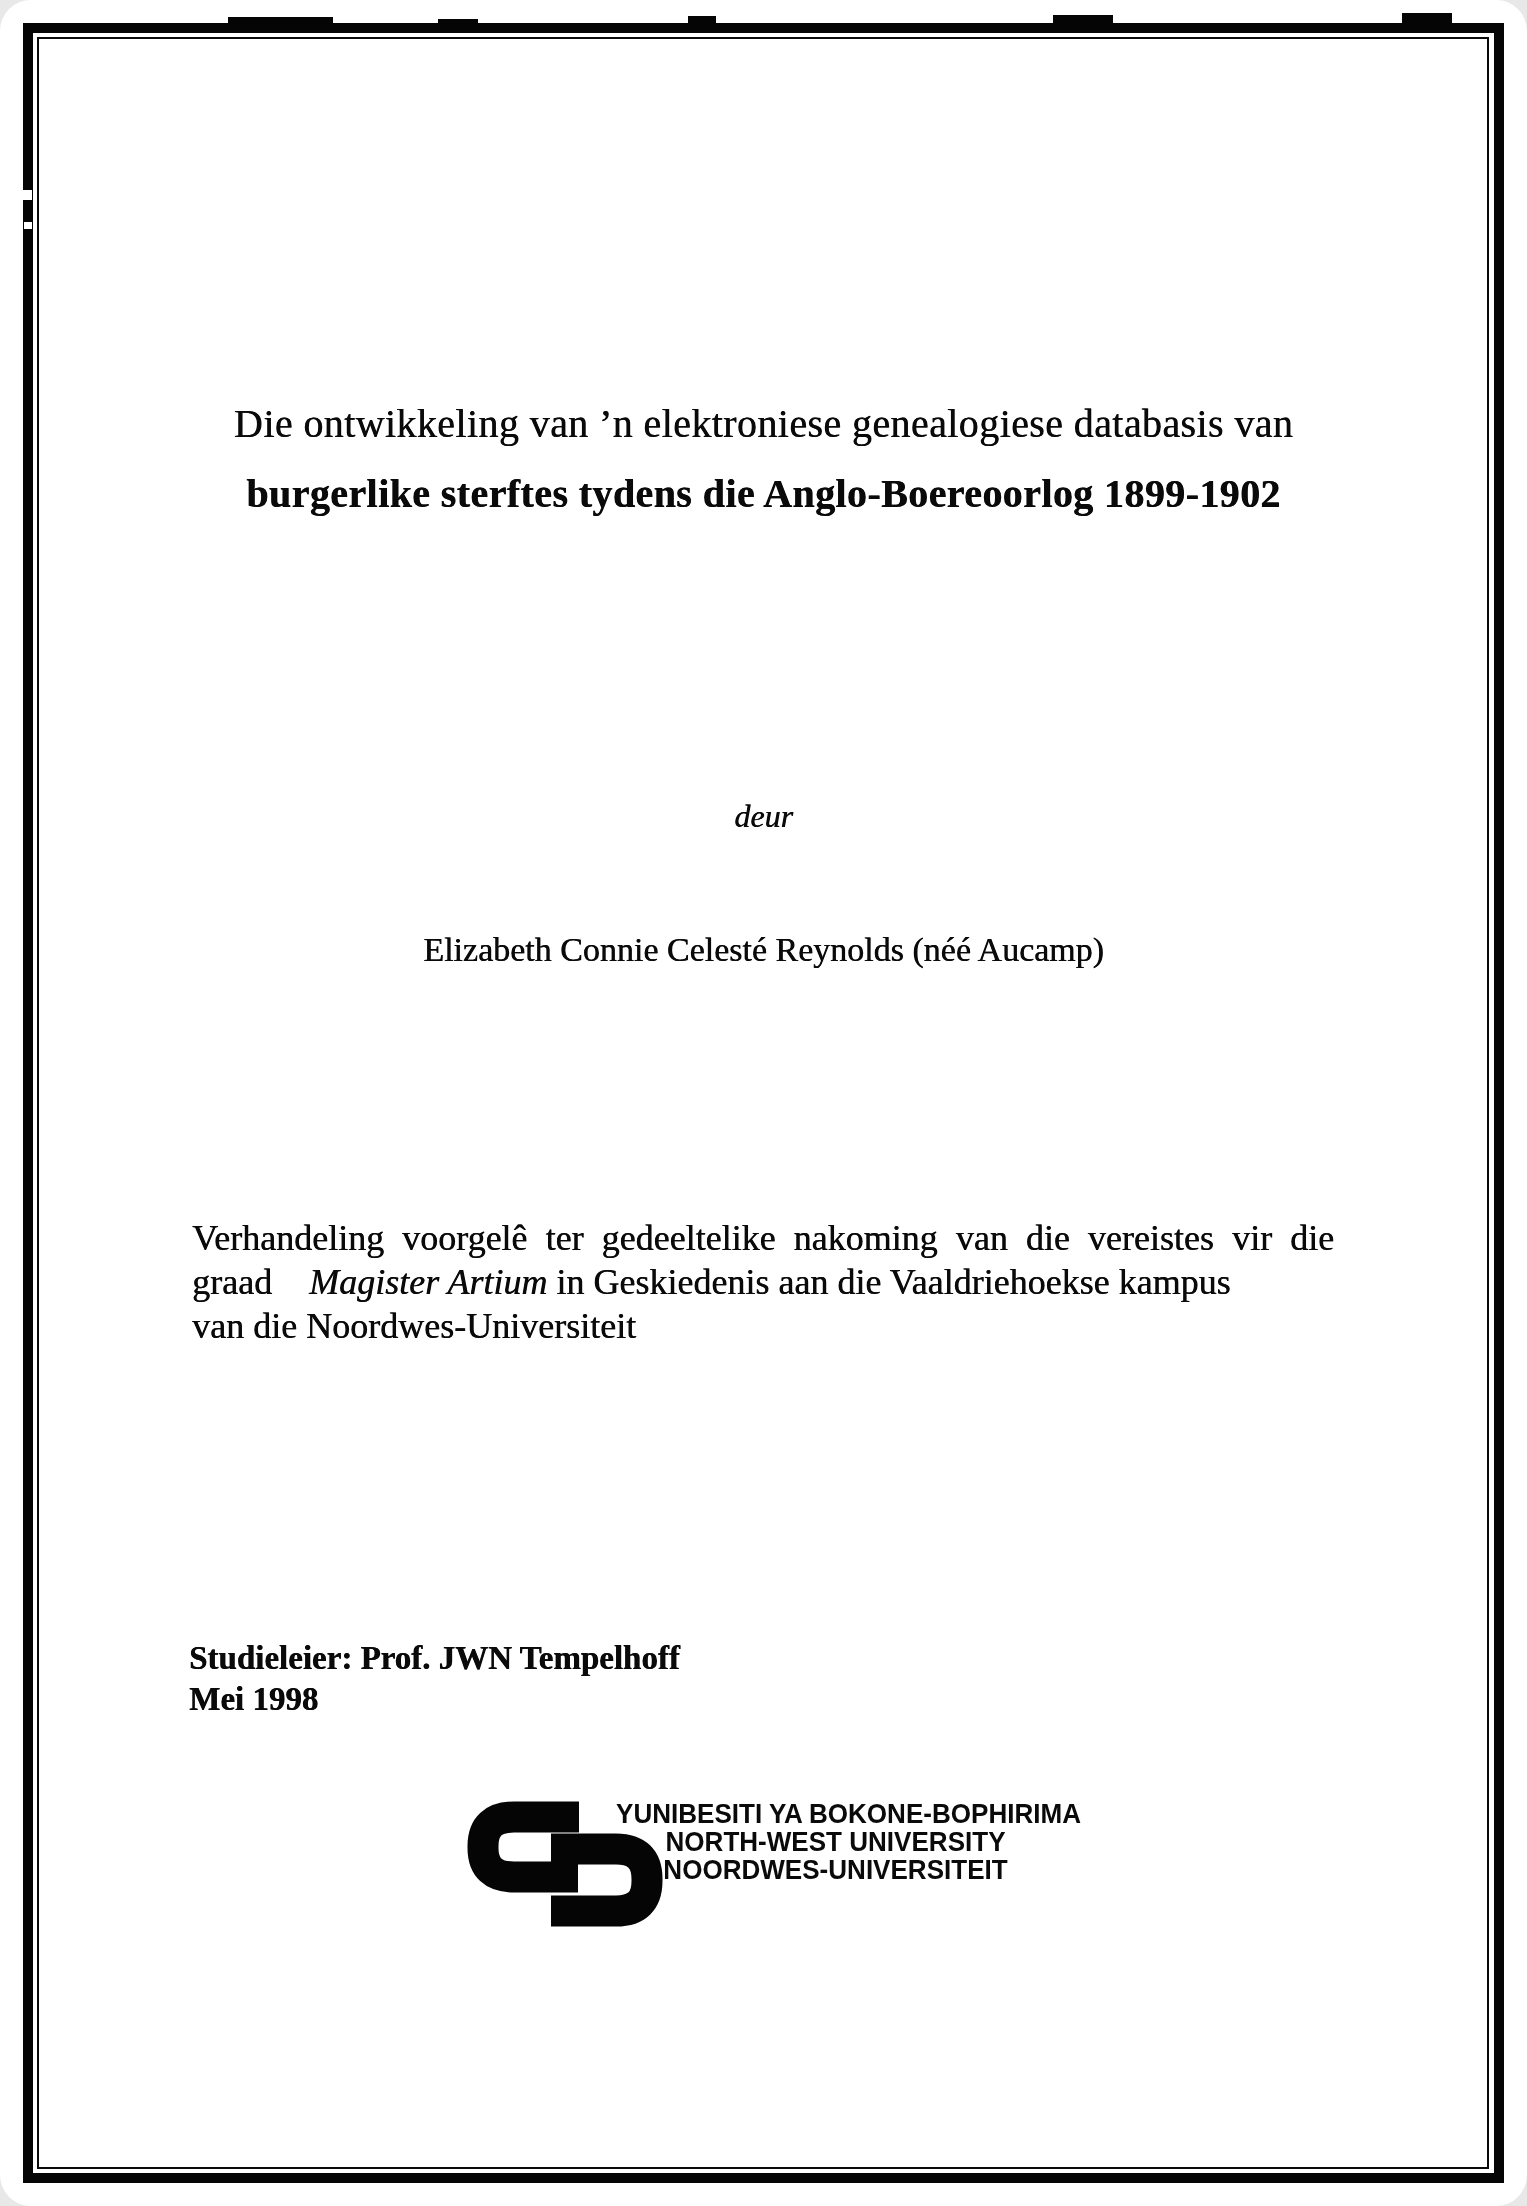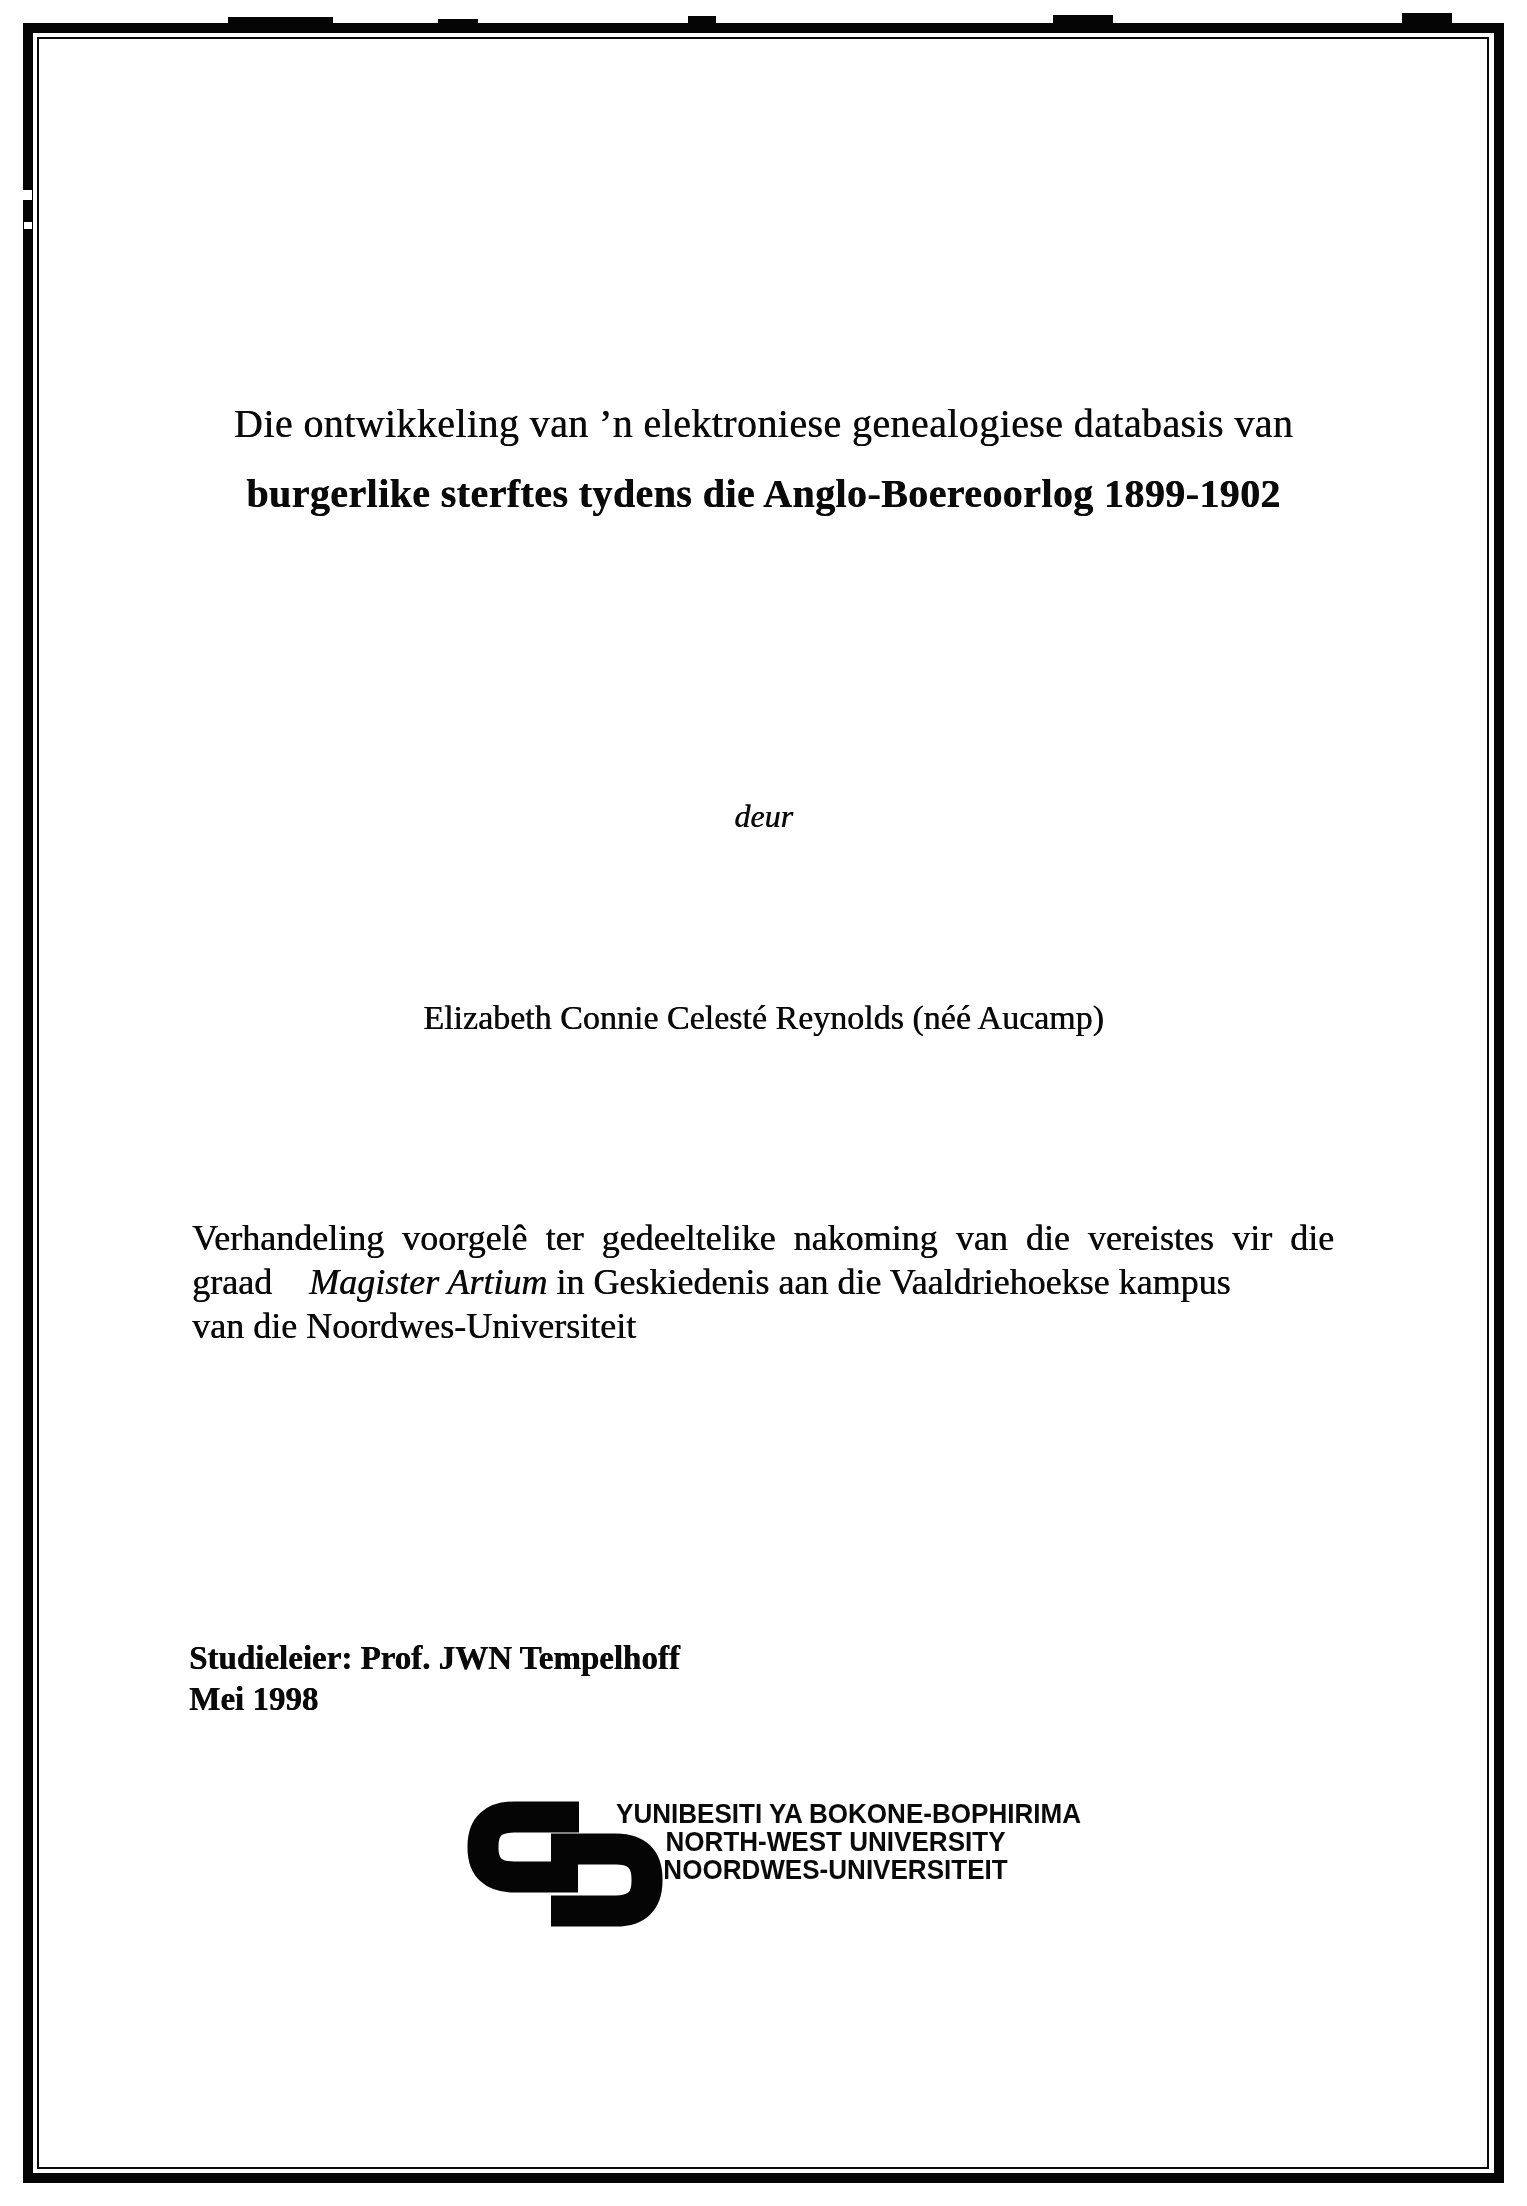--- a/index.html
+++ b/index.html
@@ -3,20 +3,21 @@
 <meta charset="utf-8">
 <style>
   html,body{margin:0;padding:0;background:#e8e8e8;}
   .page{
     position:relative;
     width:1527px;height:2206px;
     background:#ffffff;
     overflow:hidden;
     font-family:"Liberation Serif","DejaVu Serif",serif;
     color:#0a0a0a;
+    border-radius:31px;
   }
   .frame-outer{
     position:absolute;left:23px;top:23px;
     width:1461px;height:2140px;
     border:10px solid #050505;
   }
   .frame-inner{
     position:absolute;left:37px;top:37px;
     width:1448px;height:2128px;
     border:2px solid #0a0a0a;
@@ -78,21 +79,21 @@
   <div class="blot" style="left:1053px;top:15px;width:60px;height:10px;"></div>
   <div class="blot" style="left:1402px;top:13px;width:50px;height:12px;"></div>
   <div class="notch" style="left:23px;top:190px;width:9px;height:10px;"></div>
   <div class="notch" style="left:24px;top:222px;width:8px;height:7px;"></div>
 
   <div class="txt title-line" style="top:398px;">Die ontwikkeling van ’n elektroniese genealogiese databasis van</div>
   <div class="txt title-line" style="top:468px;font-weight:bold;">burgerlike sterftes tydens die Anglo-Boereoorlog 1899-1902</div>
 
   <div class="txt byline" style="top:796px;">deur</div>
 
-  <div class="txt author-line" style="top:996px;text-align:center;">Elizabeth Connie Celesté Reynolds (néé Aucamp)</div>
+  <div class="txt author-line" style="top:928px;text-align:center;">Elizabeth Connie Celesté Reynolds (néé Aucamp)</div>
 
   <div class="txt decl">
     <div class="decl-justified">Verhandeling voorgelê ter gedeeltelike nakoming van die vereistes vir die</div>
     <div><span>graad </span><span class="italic">Magister Artium</span><span> in Geskiedenis aan die Vaaldriehoekse kampus</span></div>
     <div>van die Noordwes-Universiteit</div>
   </div>
 
   <div class="txt supervisor">
     <div>Studieleier: Prof. JWN Tempelhoff</div>
     <div>Mei 1998</div>

